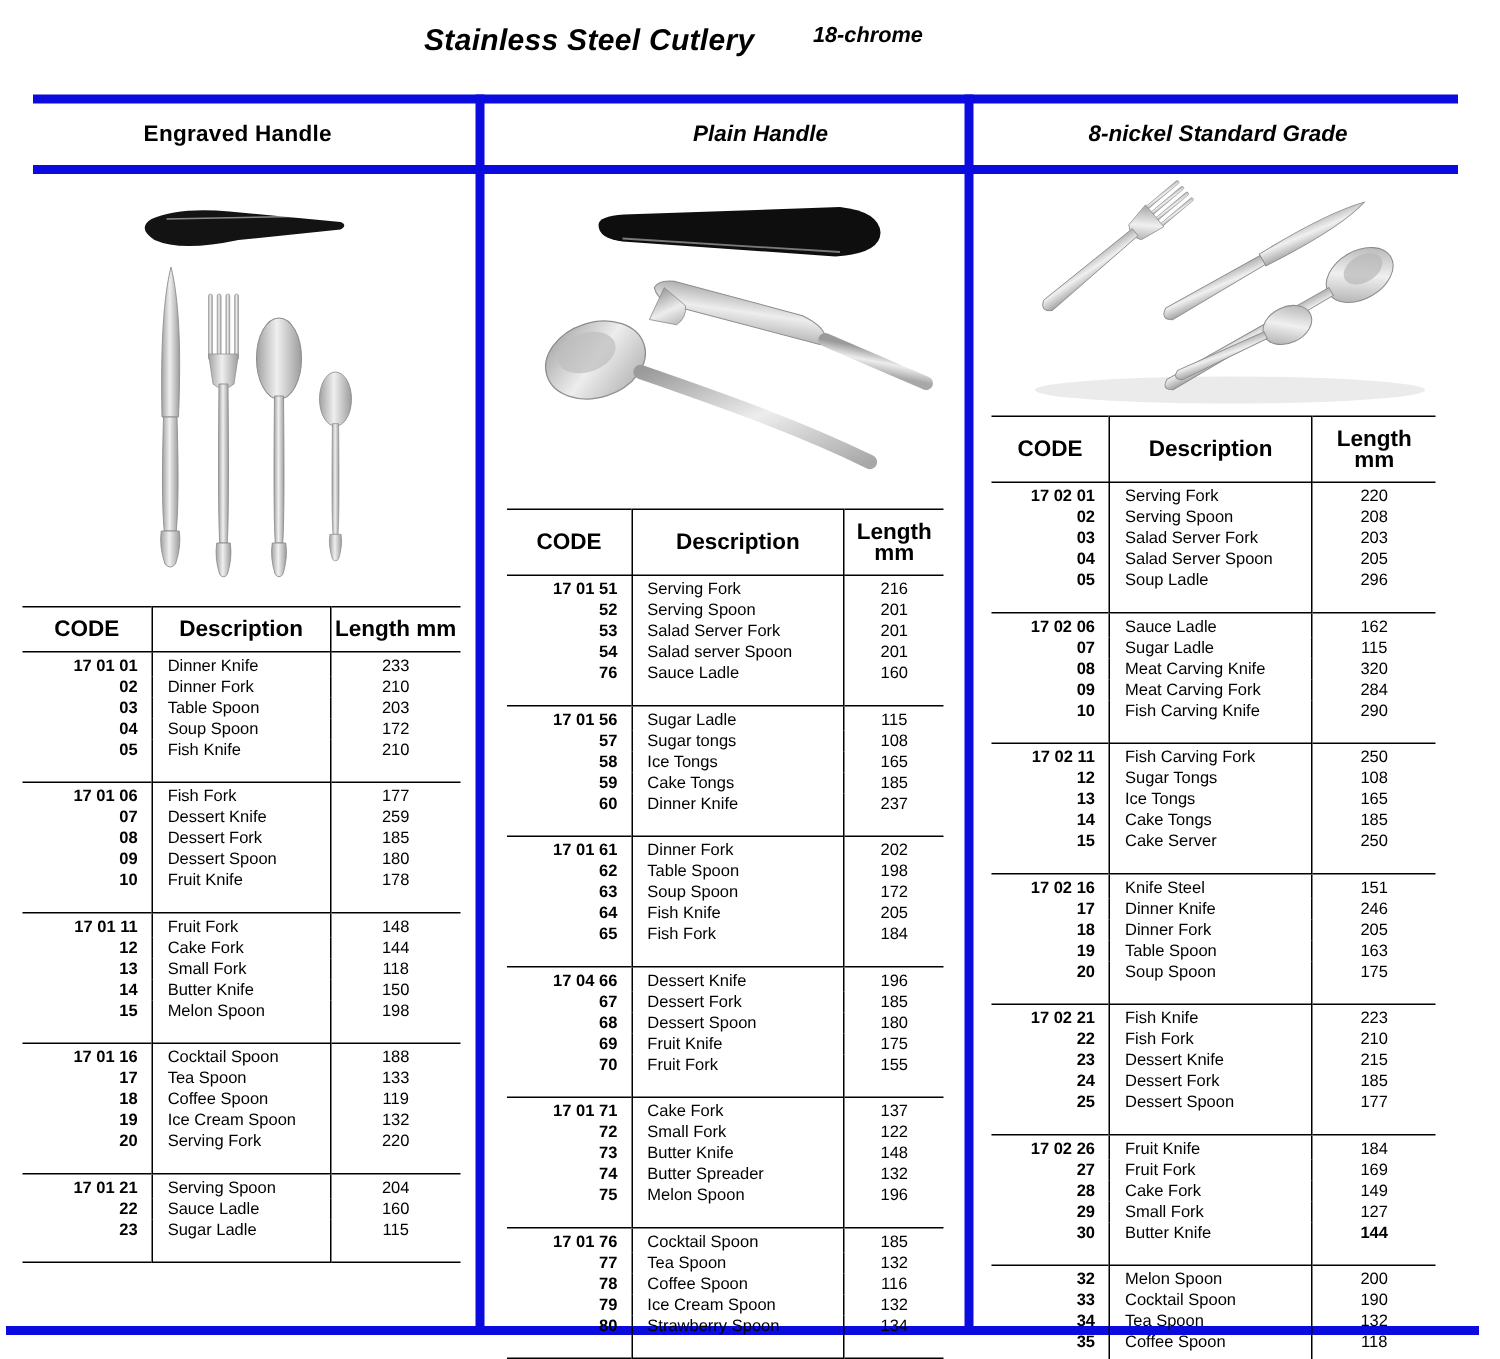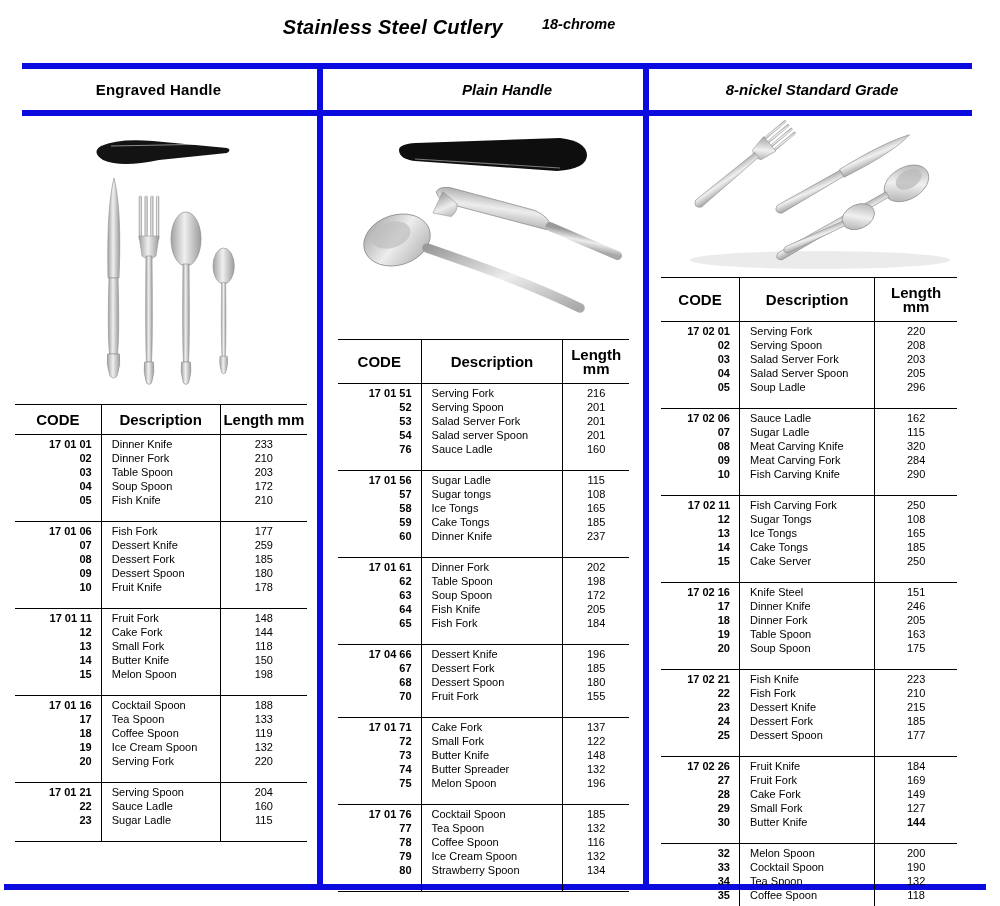--- a/index.html
+++ b/index.html
@@ -433,20 +433,25 @@
             <td class="code">67</td>
             <td class="desc">Dessert Fork</td>
             <td class="len">185</td>
           </tr>
           <tr>
             <td class="code">68</td>
             <td class="desc">Dessert Spoon</td>
             <td class="len">180</td>
           </tr>
           <tr>
+            <td class="code">69</td>
+            <td class="desc">Fruit Knife</td>
+            <td class="len">175</td>
+          </tr>
+          <tr>
             <td class="code">70</td>
             <td class="desc">Fruit Fork</td>
             <td class="len">155</td>
           </tr>
         </tbody>
         <tbody>
           <tr>
             <td class="code">17 01 71</td>
             <td class="desc">Cake Fork</td>
             <td class="len">137</td>

